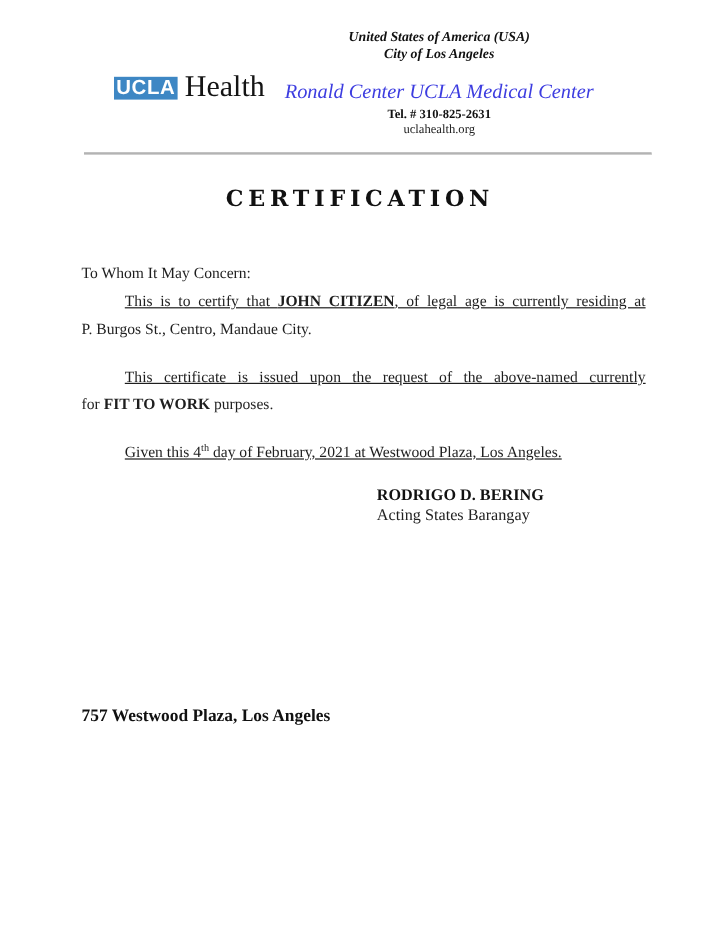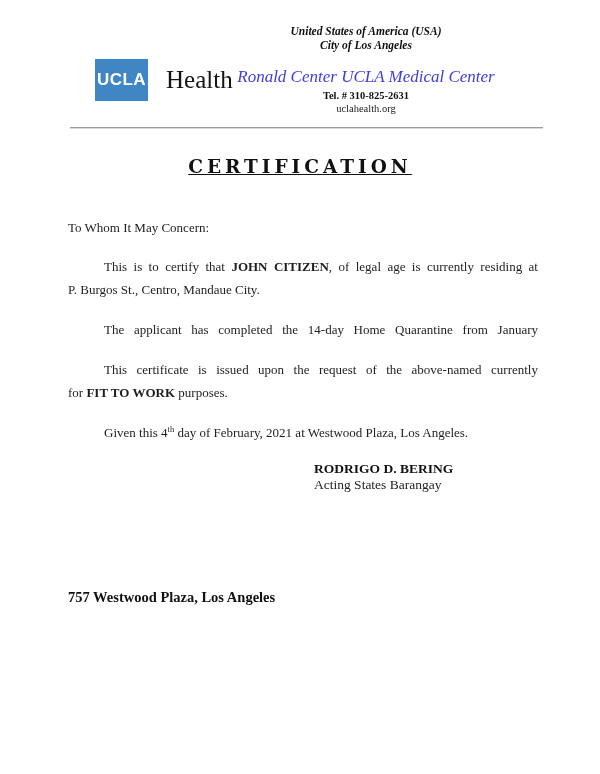--- a/index.html
+++ b/index.html
@@ -20,30 +20,30 @@
     left: 95px;
     top: 59px;
     display: flex;
     align-items: center;
   }
   .logo-box {
     display: flex;
     align-items: center;
     justify-content: center;
     width: 53px;
-    height: 42px;
+    height: 19px;
     background: #3e87c4;
     color: #ffffff;
     font-family: "Liberation Sans", sans-serif;
     font-weight: bold;
     font-size: 17px;
     letter-spacing: 0.5px;
   }
   .logo-word {
-    margin-left: 18px;
+    margin-left: 6px;
     font-family: "Liberation Serif", serif;
     font-size: 25px;
     color: #141414;
   }
   .hdr-center {
     position: absolute;
     left: 119px;
     top: 24px;
     width: 494px;
     text-align: center;
@@ -89,39 +89,37 @@
     position: absolute;
     left: 0;
     right: 0;
     top: 156px;
     text-align: center;
     font-family: "DejaVu Serif", serif;
     font-weight: bold;
     font-size: 18.5px;
     letter-spacing: 4px;
     color: #111111;
-    text-decoration: underline;
   }
 
   
   .body-block {
     position: absolute;
     left: 68px;
     top: 216px;
     width: 470px;
     font-size: 13px;
   }
   .salutation {
     line-height: 23px;
-    margin-bottom: 16px;
   }
   .para { margin-bottom: 17px; }
   .line { line-height: 23px; }
   .line.jl { text-align: justify; text-align-last: justify; }
-  .line.ind { text-indent: 36px; }
+  .line.ind { text-indent: 36px; text-decoration: underline; }
   .line b { font-weight: bold; }
   .line sup { font-size: 8.5px; vertical-align: super; line-height: 0; }
 
   
   .signature {
     margin-top: 10px;
     margin-left: 246px;
     width: 220px;
     text-align: left;
   }
@@ -171,21 +169,20 @@
 
   <div class="body-block">
     <div class="salutation">To Whom It May Concern:</div>
 
     <div>
         <div class="para">
           <div class="line jl ind"><span>This is to certify that </span><b>JOHN CITIZEN</b><span>, of legal age is currently residing at</span></div>
           <div class="line"><span>P. Burgos St., Centro, Mandaue City.</span></div>
         </div>
         <div class="para">
-          <div class="line jl ind"><span>The applicant has completed the 14-day Home Quarantine from January</span></div>
         </div>
         <div class="para">
           <div class="line jl ind"><span>This certificate is issued upon the request of the above-named currently</span></div>
           <div class="line"><span>for </span><b>FIT TO WORK</b><span> purposes.</span></div>
         </div>
         <div class="para">
           <div class="line ind"><span>Given this 4</span><sup>th</sup><span> day of February, 2021 at Westwood Plaza, Los Angeles.</span></div>
         </div>
       </div>
 

